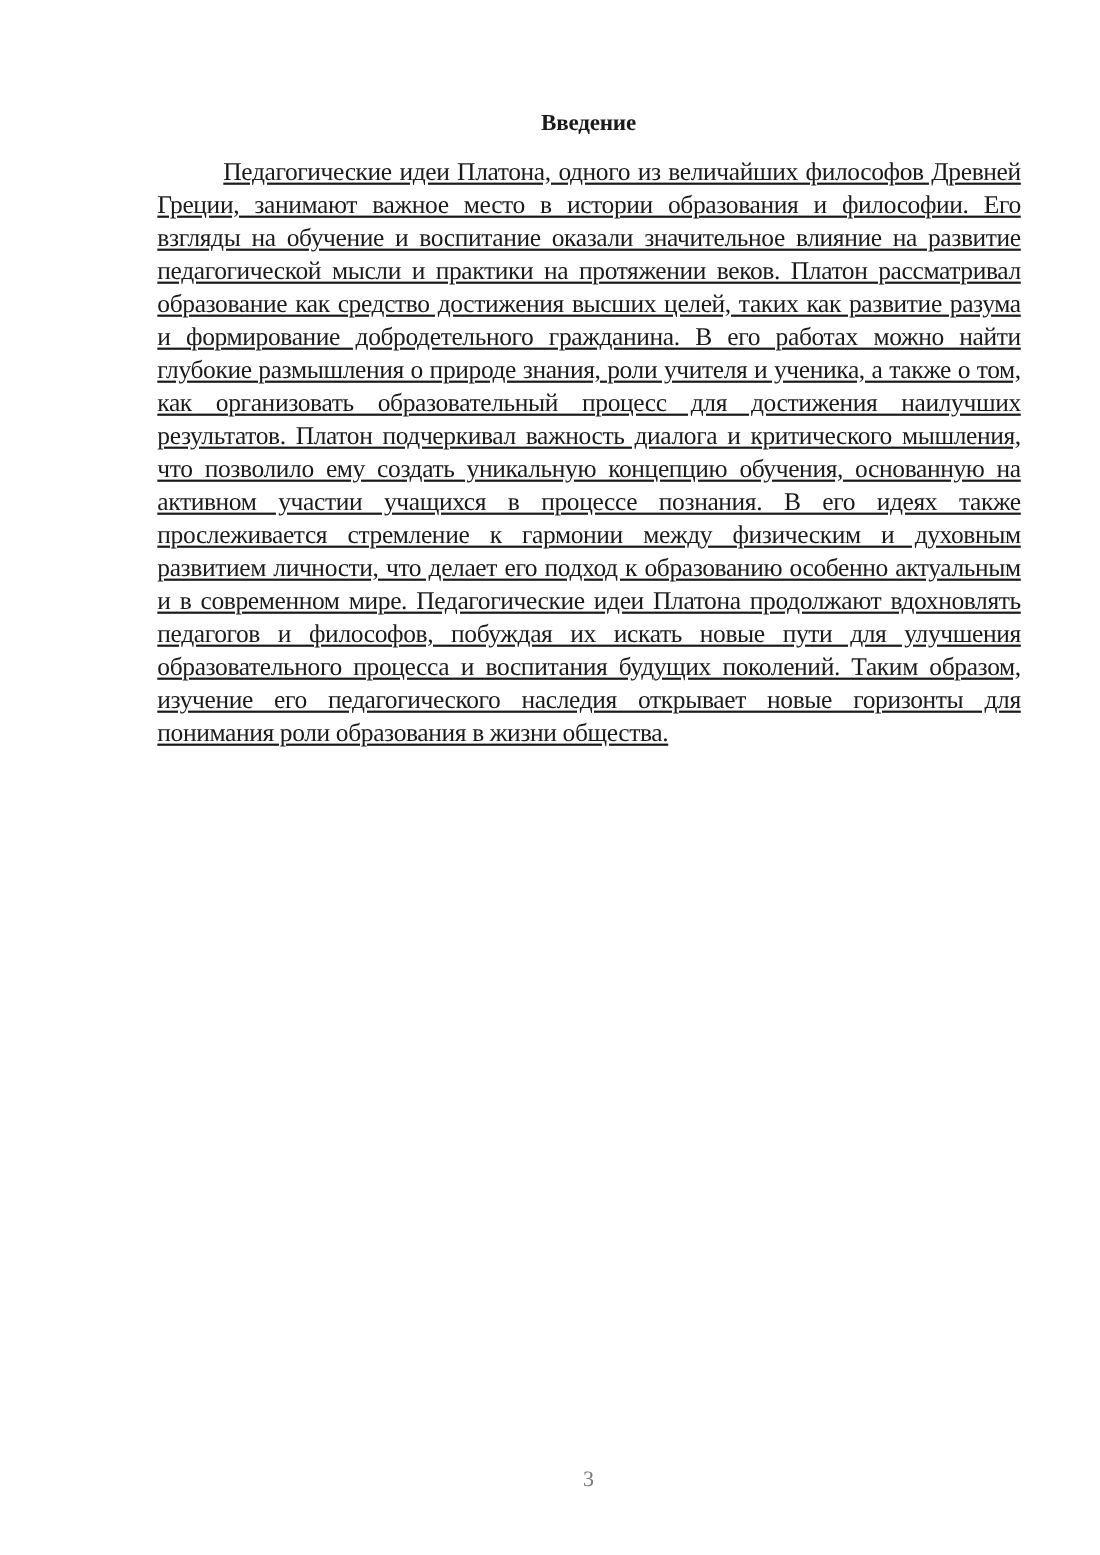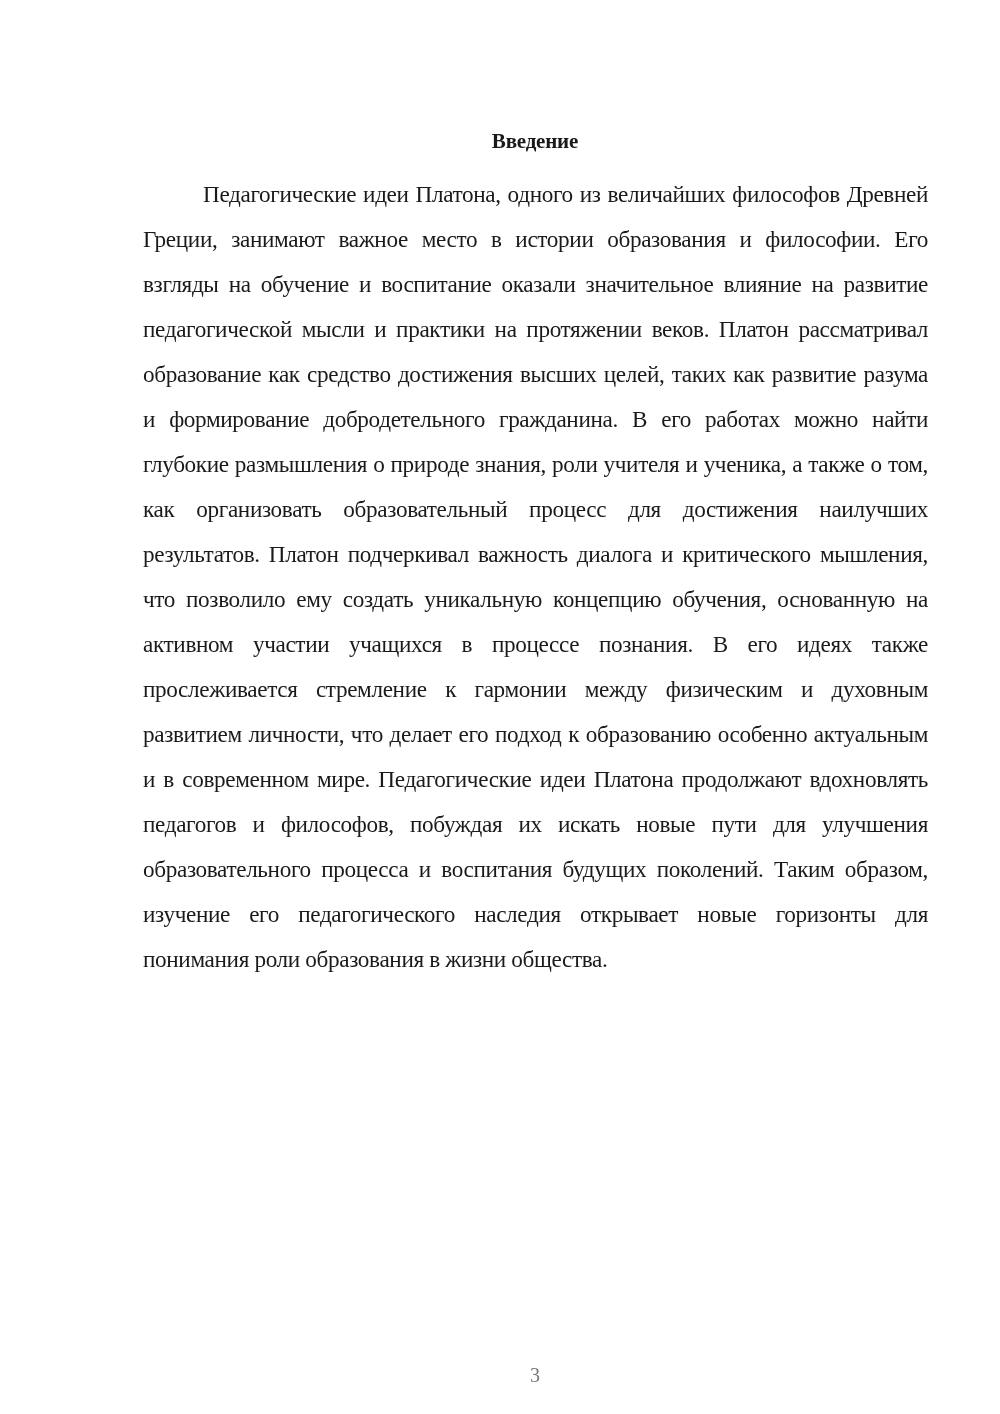--- a/index.html
+++ b/index.html
@@ -14,46 +14,46 @@
       overflow: hidden;
       font-family: "Liberation Serif", "DejaVu Serif", serif;
       color: #1a1a1a;
     }
     .page {
       position: absolute;
       left: 0; top: 0;
       width: 1000px;
       height: 1178px;
       background: #ffffff;
-      margin-top: 30px;
     }
     .heading {
       position: absolute;
       top: 97px;
       left: 0;
       width: 1070px;
       text-align: center;
       font-weight: bold;
       font-size: 21px;
       line-height: 28px;
       margin: 0;
       letter-spacing: -0.2px;
     }
     .body-text {
       position: absolute;
       top: 142px;
       left: 143px;
       width: 785px;
       margin: 0;
       font-size: 23.2px;
-      line-height: 45px;
+      line-height: 30px;
       text-align: justify;
       text-indent: 60px;
       letter-spacing: -0.35px;
       word-spacing: 0px;
+      text-decoration: underline;
     }
     .page-number {
       position: absolute;
       top: 1334px;
       left: 0;
       width: 1070px;
       text-align: center;
       font-size: 20px;
       color: #777777;
       margin: 0;

